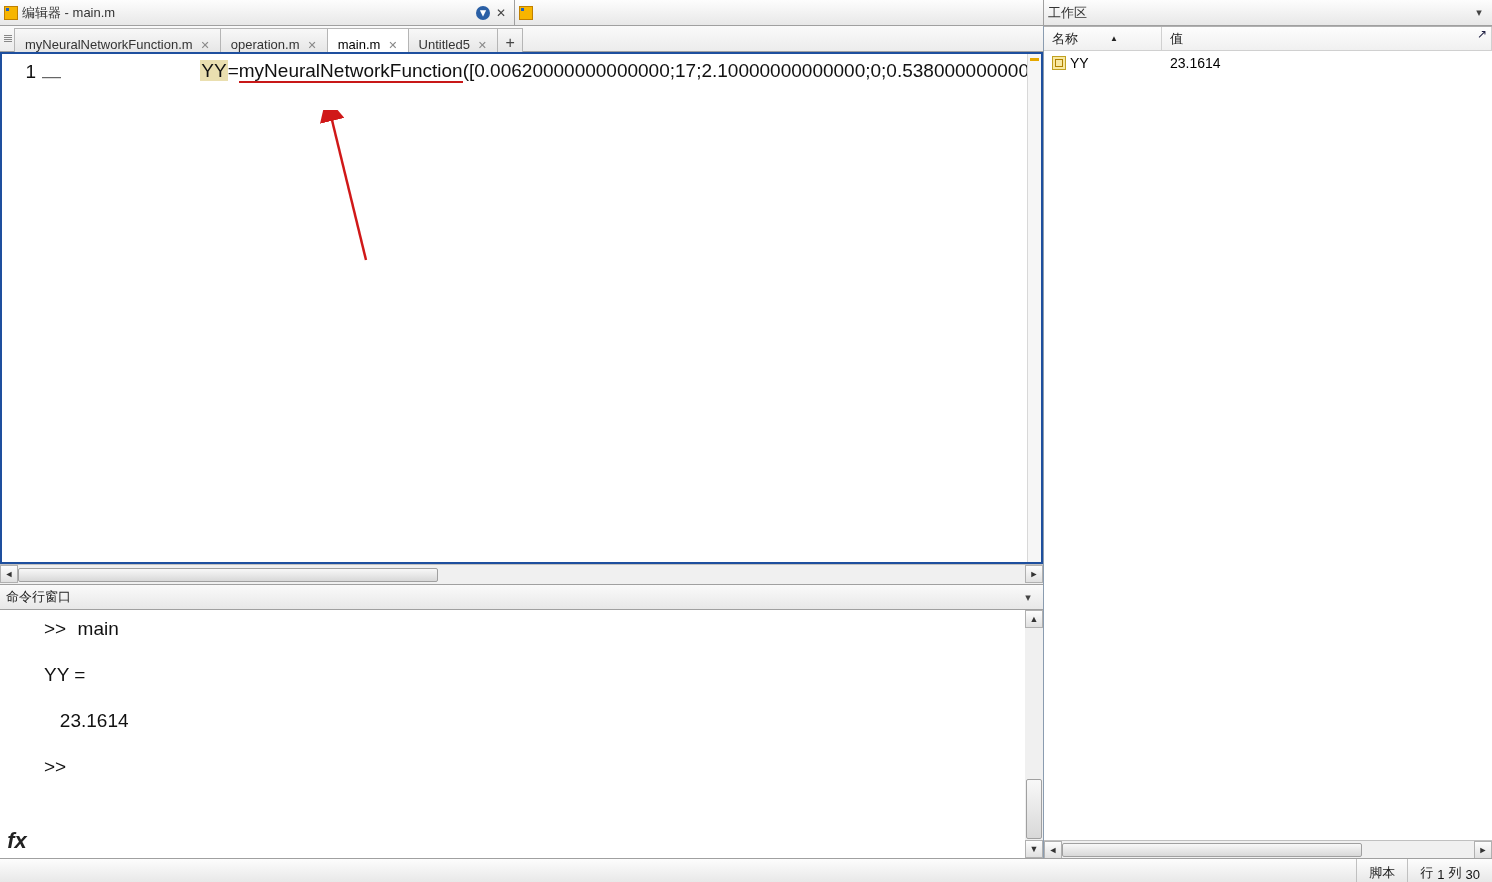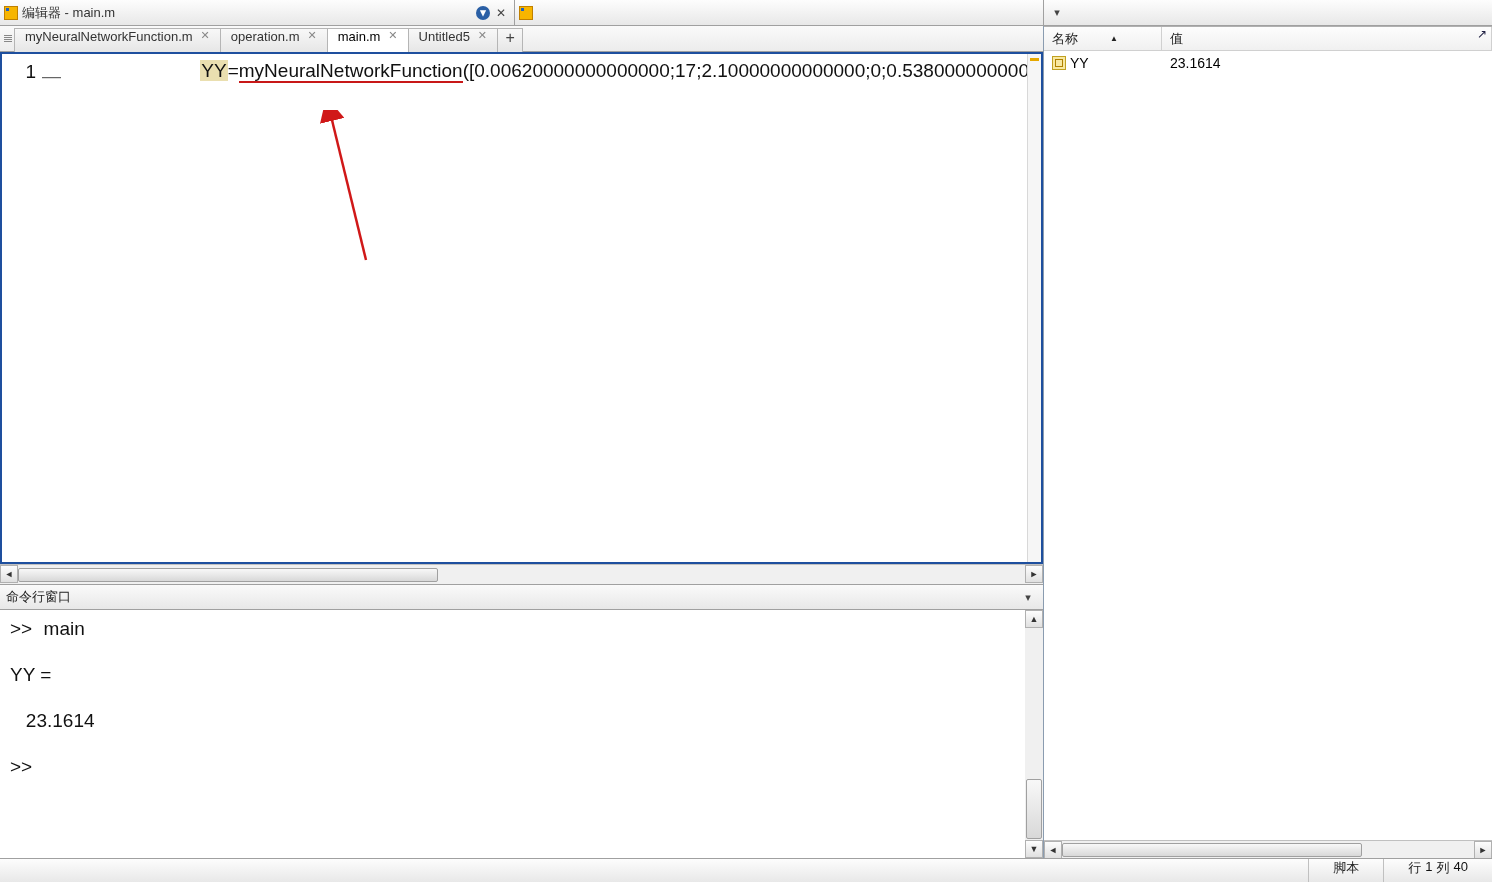--- a/index.html
+++ b/index.html
@@ -19,21 +19,21 @@
 .tb-btn.x-close { font-size:12px; }
 .tb-arrow { width:16px; height:16px; display:flex; align-items:center; justify-content:center; color:#224; }
 
 .main-row { display:flex; flex:1; min-height:0; }
 .left-col { display:flex; flex-direction:column; width: 1044px; border-right:1px solid #8a9cb0; }
 .right-col { flex:1; display:flex; flex-direction:column; background:#fff; border-top:1px solid #b0b0b0; }
 
 .tabs-row { display:flex; align-items:stretch; height:26px; background: linear-gradient(#fafafa,#ececec); border-bottom:1px solid #a0a0a0; padding-left:4px; }
 .drag-handle { width:8px; display:flex; flex-direction:column; justify-content:center; gap:1px; margin-right:2px; }
 .drag-handle span { height:1px; background:#888; }
-.tab { display:flex; align-items:flex-start; padding: 0 10px; border:1px solid #b5b5b5; border-bottom:none; margin-right:-1px; background: linear-gradient(#f8f8f8,#e6e6e6); color:#333; font-size:13px; height:24px; margin-top:2px; cursor:pointer; }
+.tab { display:flex; align-items:flex-end; padding: 0 10px; border:1px solid #b5b5b5; border-bottom:none; margin-right:-1px; background: linear-gradient(#f8f8f8,#e6e6e6); color:#333; font-size:13px; height:24px; margin-top:2px; cursor:pointer; }
 .tab.active { background:#fff; color:#000; position:relative; z-index:2; }
 .tab-close { margin-left:8px; color:#888; font-size:11px; cursor:pointer; }
 .tab.plus { width:26px; justify-content:center; font-size:16px; color:#444; }
 
 .editor-area { flex:1; display:flex; background:#fff; border:2px solid #1e4f9e; min-height:0; position:relative; }
 .gutter { width:40px; background:#fff; padding:6px 6px 0 0; text-align:right; font-family: SimSun, monospace; font-size:19px; color:#111; }
 .fold-col { width:14px; padding-top:10px; text-align:center; color:#666; font-family: SimSun, monospace; font-size:19px; }
 .code-viewport { flex:1; overflow:hidden; position:relative;text-align:right; }
 .code-content { padding:6px 0 0 10px; font-family: SimSun, "Courier New", monospace; font-size:19px; color:#111; white-space:pre; position:relative; }
 .yy-hl { background:#eadfb0; padding:0 1px; }
@@ -67,21 +67,21 @@
 .ws-row { display:flex; height:24px; align-items:center; }
 .ws-cell { padding:0 8px; font-size:14px; display:flex; align-items:center; }
 .ws-cell.name { width:118px; }
 .ws-cell.value { flex:1; }
 .var-icon { width:14px; height:14px; background:#f8e8a0; border:1px solid #c0a020; margin-right:4px; display:inline-flex; align-items:center; justify-content:center; }
 .var-icon::before { content:''; width:6px; height:6px; border:1px solid #b08000; }
 .ws-scroll-h { height:18px; background:#f0f0f0; border-top:1px solid #c0c0c0; display:flex; }
 
 .status-bar { height:24px; background:linear-gradient(#fdfdfd,#e8e8e8); border-top:1px solid #a0a0a0; display:flex; align-items:center; font-size:13px; color:#222; }
 .status-left { flex:1; }
-.status-cell { padding:0 24px; border-left:1px solid #c0c0c0; height:100%; display:flex; align-items:flex-start; gap:4px; }
+.status-cell { padding:0 12px; border-left:1px solid #c0c0c0; height:100%; display:flex; align-items:flex-end; gap:4px; }
 .status-num { color:#111; }
 
 .minimap { position:absolute; right:0; top:0; width:14px; bottom:0; background:#f6f6f6; border-left:1px solid #d8d8d8; }
 .minimap-mark { position:absolute; top:4px; left:2px; width:9px; height:3px; background:#e6a800; }
 </style>
 </head>
 <body>
 
 <div class="top-row">
   <div class="title-bar editor">
@@ -89,20 +89,21 @@
     <span class="title-text">编辑器 - main.m</span>
     <div class="tb-controls">
       <span class="tb-btn blue-circle">▾</span>
       <span class="tb-btn x-close">✕</span>
     </div>
   </div>
   <div class="title-bar variables">
     <span class="title-icon"></span>
   </div>
   <div class="title-bar workspace">
+    <span class="title-text">工作区</span>
     <div class="tb-controls">
       <span class="tb-btn">▾</span>
     </div>
   </div>
   <div class="tb-arrow" style="position:absolute; right:2px; top:26px;">↗</div>
 </div>
 
 <div class="main-row">
   <div class="left-col">
     <div class="tabs-row">
@@ -156,20 +157,23 @@
         <div class="h-scroll-thumb" style="left:0; width:420px;"></div>
       </div>
       <div class="h-scroll-btn">►</div>
     </div>
 
     <div class="cmd-header">
       <span class="hdr-txt">命令行窗口</span>
       <span class="tb-btn">▾</span>
     </div>
     <div class="cmd-body">
+      <div class="fx-col">
+          <span>fx</span>
+        </div>
       <div class="cmd-text-wrap">
         <div class="cmd-text"><span>&gt;&gt;</span> <span>main</span>
 <span></span>
 <span>YY =</span>
 <span></span>
 <span>   23.1614</span>
 <span></span>
 <span>&gt;&gt;</span> </div>
       </div>
       <div class="cmd-vscroll">
@@ -214,15 +218,15 @@
 
 <div class="status-bar">
   <div class="status-left"></div>
   <div class="status-cell">
       <span>脚本</span>
     </div>
   <div class="status-cell">
     <span>行</span>
     <span class="status-num">1</span>
     <span>列</span>
-    <span class="status-num">40</span>
+    <span class="status-num">30</span>
   </div>
 </div>
 
 </body></html>

